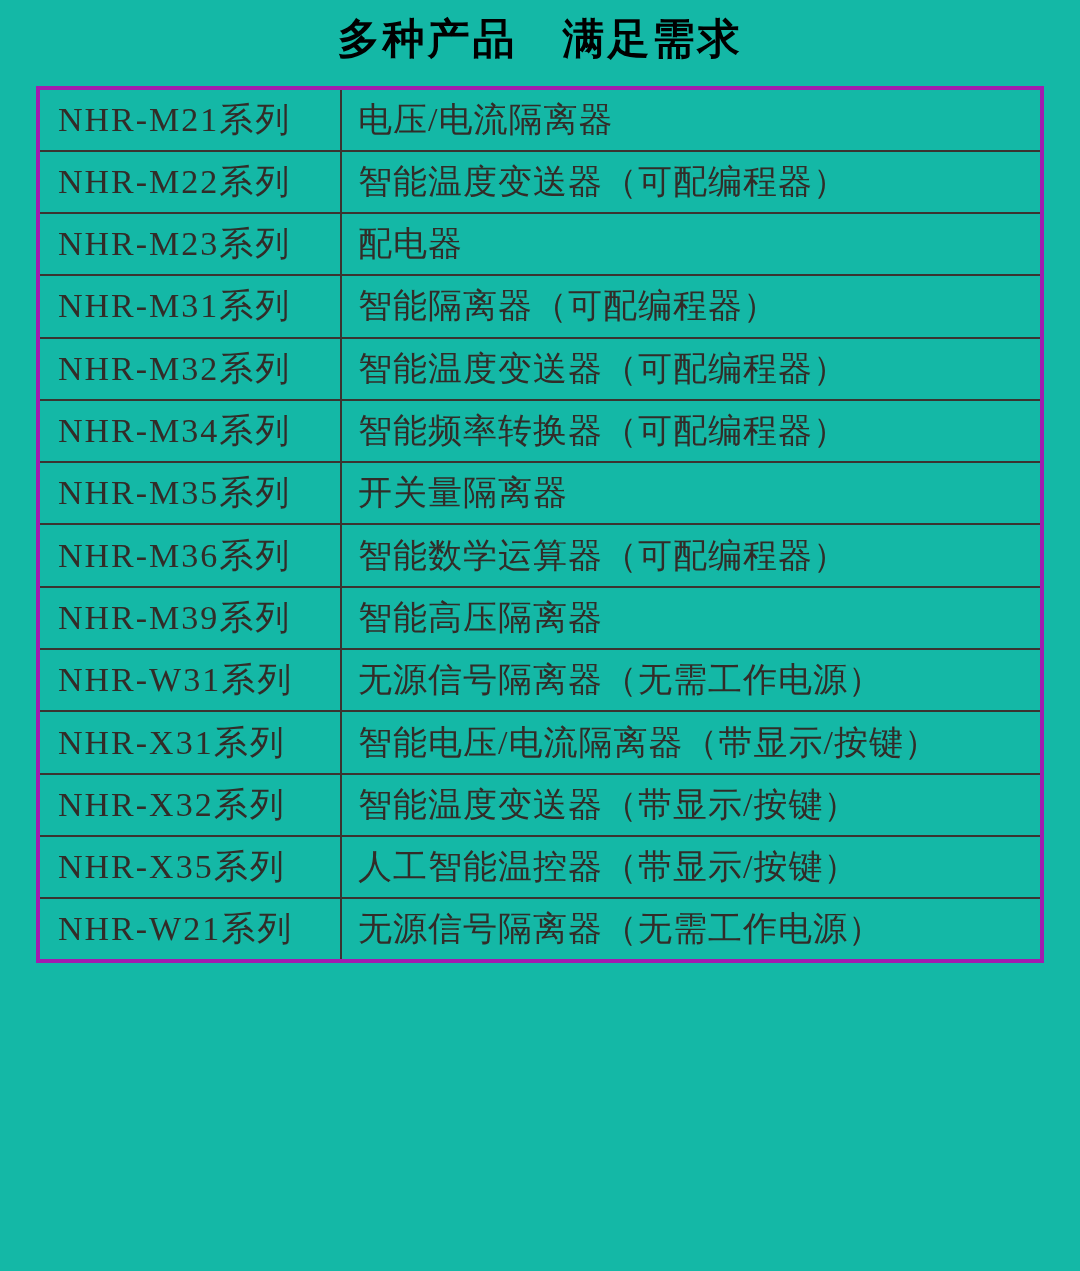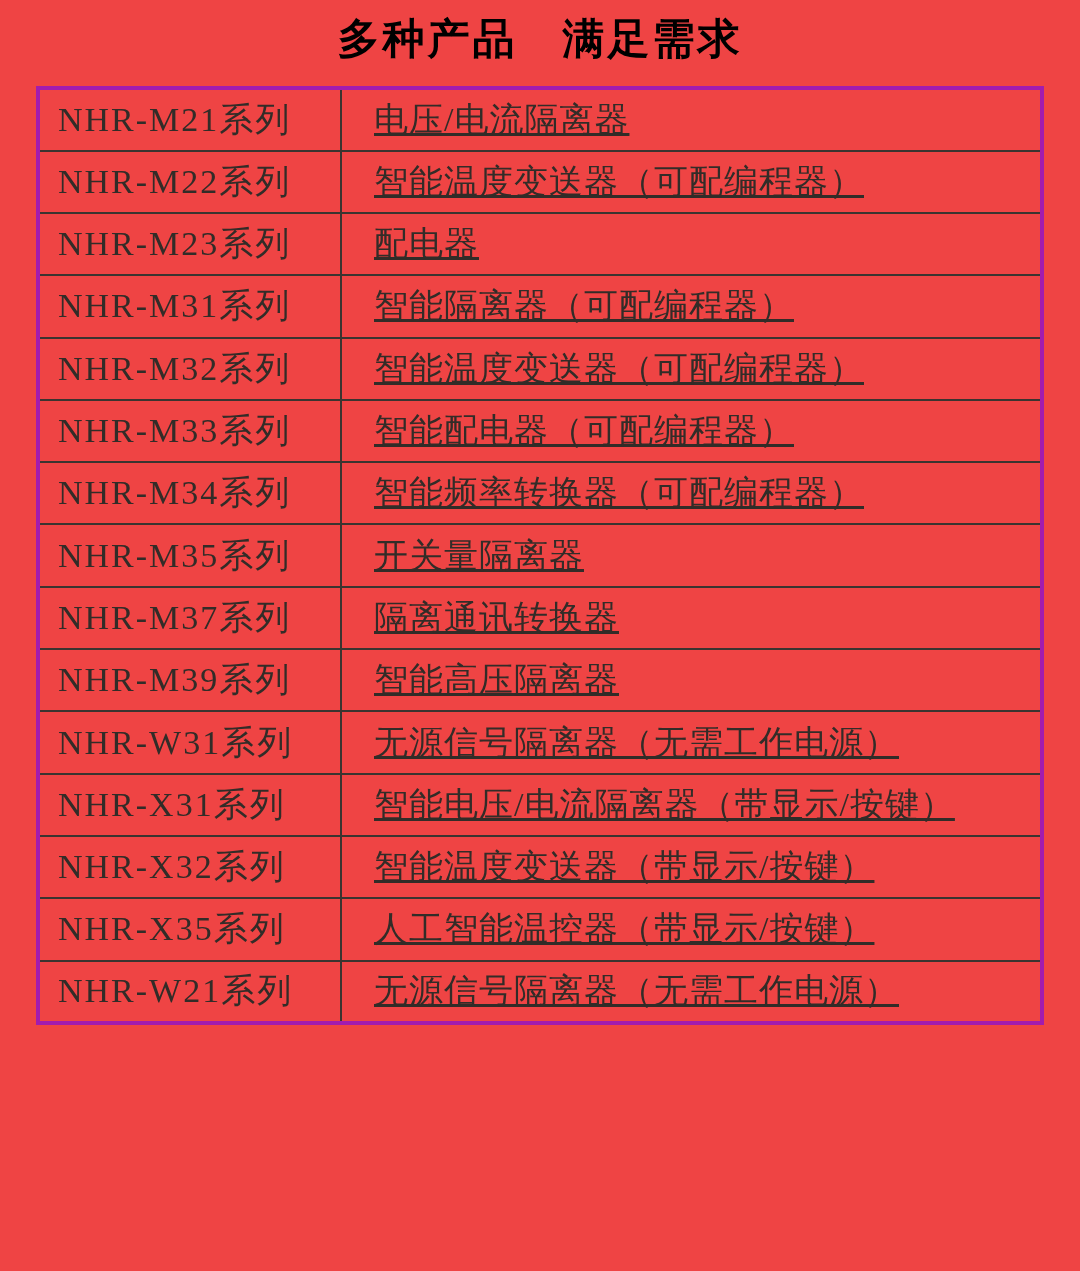--- a/index.html
+++ b/index.html
@@ -4,21 +4,21 @@
 <style>
   html, body {
     margin: 0;
     padding: 0;
     background: #ffffff;
     width: 1080px;
   }
   .page {
     width: 1080px;
     height: 1271px;
-    background: #ef4444;
+    background: #14b8a6;
     box-sizing: border-box;
     font-family: "Liberation Serif", "DejaVu Serif", serif;
   }
   .page-title {
     padding-top: 14px;
     text-align: center;
     font-family: "Liberation Sans", "DejaVu Sans", sans-serif;
     font-weight: 800;
     font-size: 42px;
     letter-spacing: 3px;
@@ -42,23 +42,22 @@
     box-sizing: border-box;
     white-space: nowrap;
     overflow: hidden;
   }
   td.series-cell {
     width: 303px;
     padding-left: 18px;
     letter-spacing: 2px;
   }
   td.product-cell {
-    padding-left: 32px;
+    padding-left: 16px;
     letter-spacing: 1px;
-    text-decoration: underline;
   }
 </style>
 </head>
 <body>
 
 <div class="page">
 
   <div class="page-title">多种产品　满足需求</div>
 
   <table class="product-table">
@@ -77,34 +76,30 @@
       </tr>
       <tr>
         <td class="series-cell">NHR-M31系列</td>
         <td class="product-cell">智能隔离器（可配编程器）</td>
       </tr>
       <tr>
         <td class="series-cell">NHR-M32系列</td>
         <td class="product-cell">智能温度变送器（可配编程器）</td>
       </tr>
       <tr>
-        <td class="series-cell">NHR-M33系列</td>
-        <td class="product-cell">智能配电器（可配编程器）</td>
-      </tr>
-      <tr>
         <td class="series-cell">NHR-M34系列</td>
         <td class="product-cell">智能频率转换器（可配编程器）</td>
       </tr>
       <tr>
         <td class="series-cell">NHR-M35系列</td>
         <td class="product-cell">开关量隔离器</td>
       </tr>
       <tr>
-        <td class="series-cell">NHR-M37系列</td>
-        <td class="product-cell">隔离通讯转换器</td>
+        <td class="series-cell">NHR-M36系列</td>
+        <td class="product-cell">智能数学运算器（可配编程器）</td>
       </tr>
       <tr>
         <td class="series-cell">NHR-M39系列</td>
         <td class="product-cell">智能高压隔离器</td>
       </tr>
       <tr>
         <td class="series-cell">NHR-W31系列</td>
         <td class="product-cell">无源信号隔离器（无需工作电源）</td>
       </tr>
       <tr>

